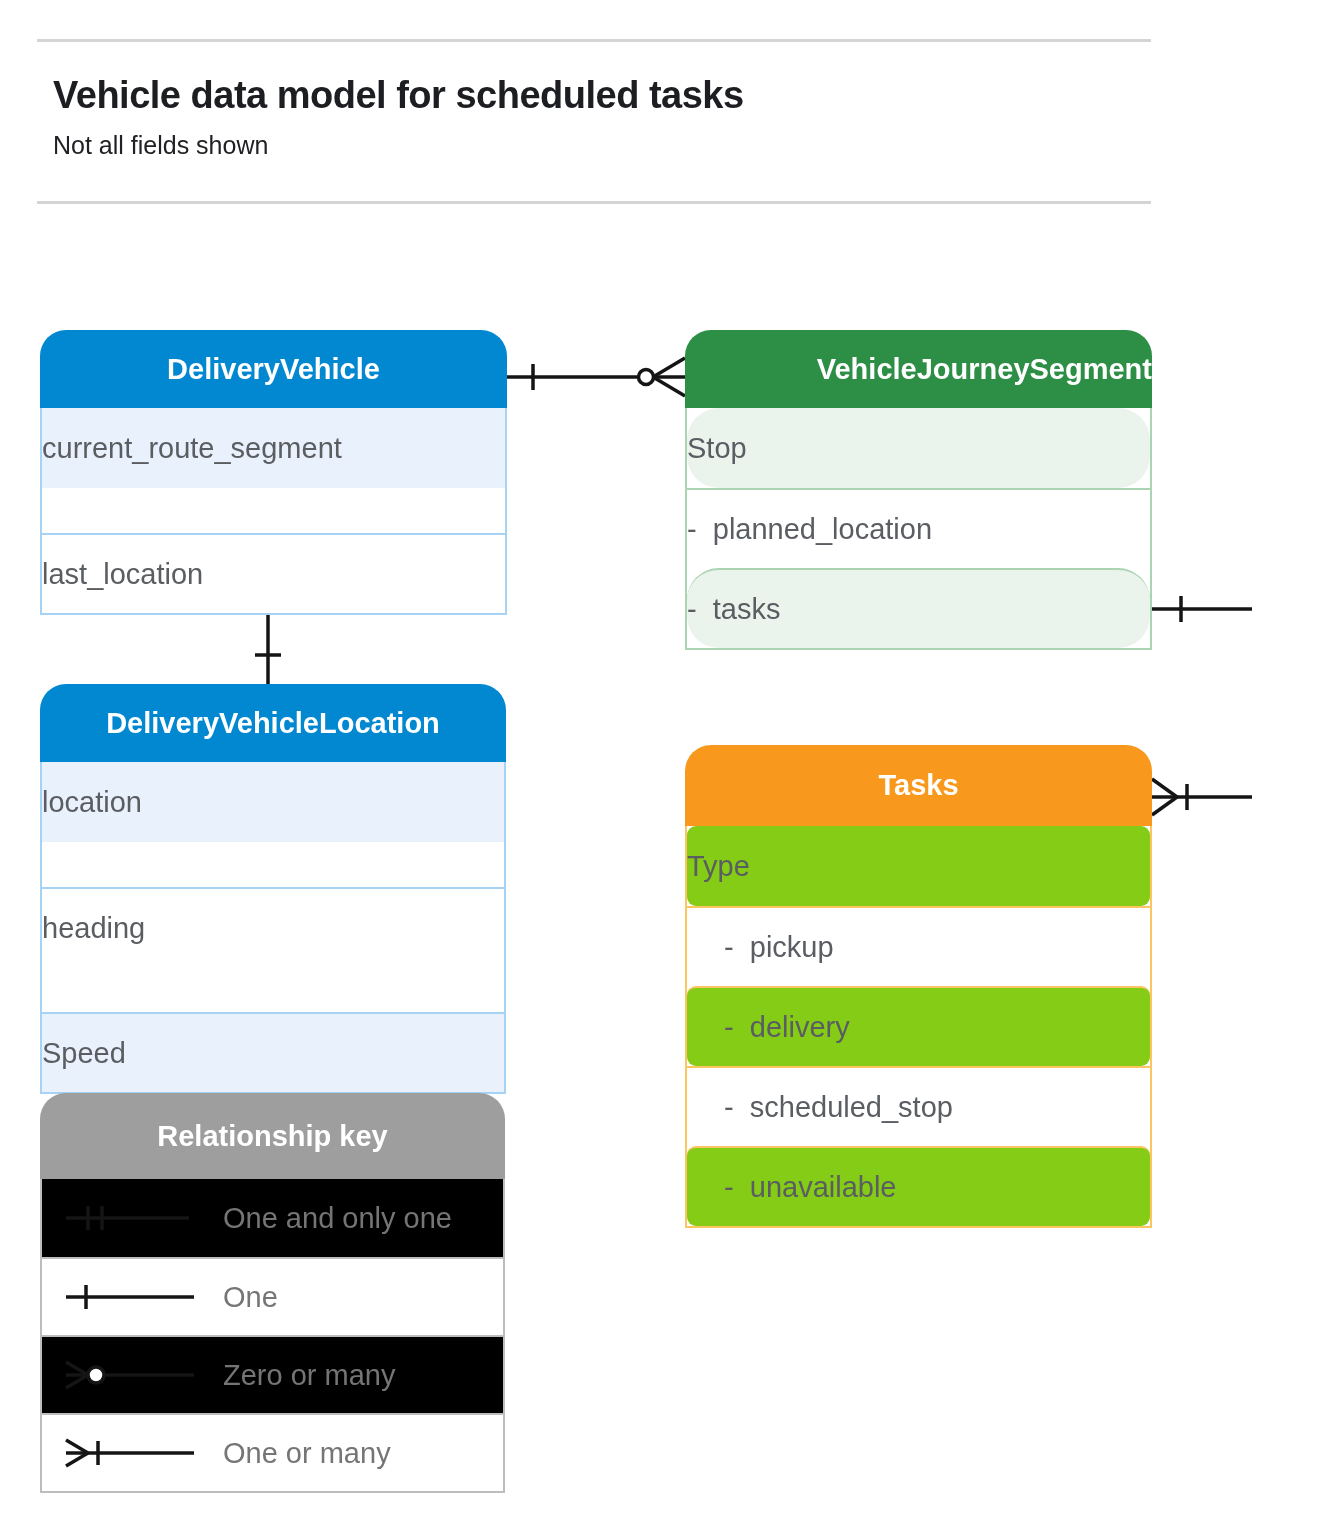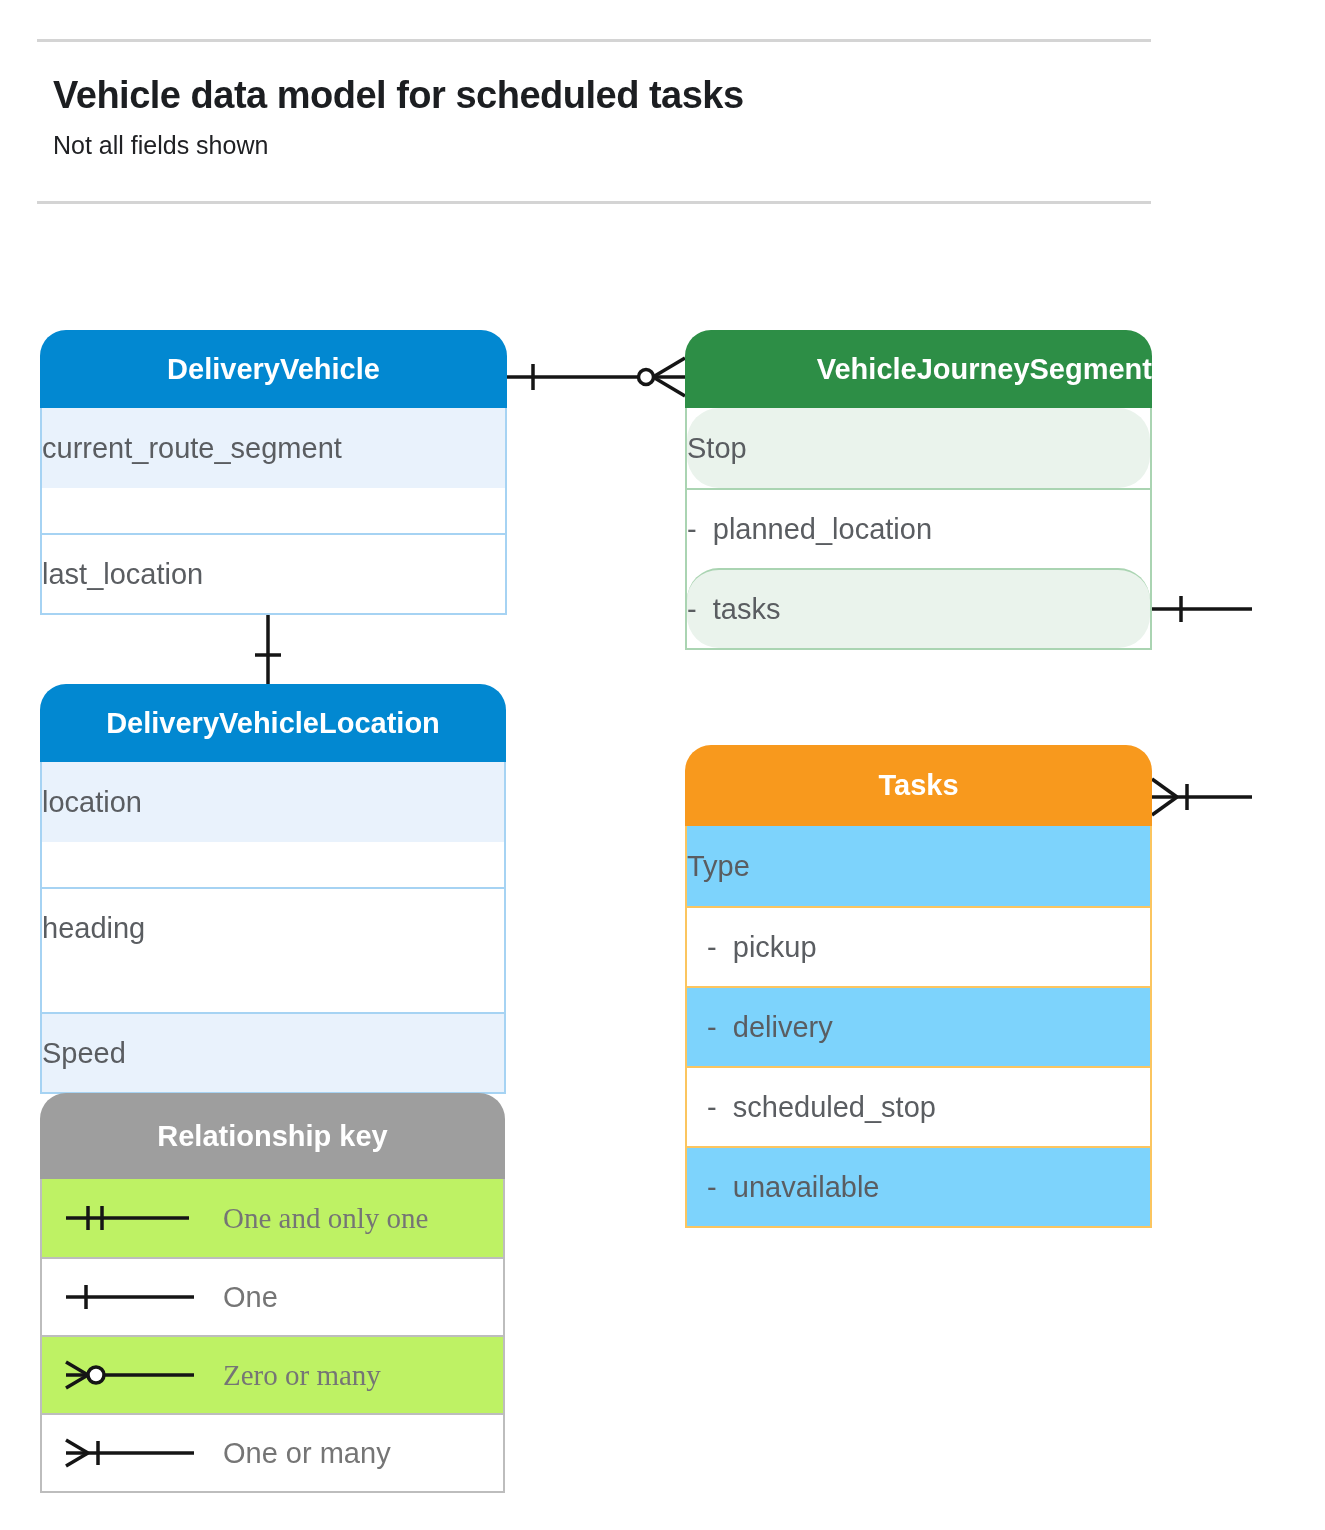--- a/index.html
+++ b/index.html
@@ -14,41 +14,41 @@
   #connectors line,#connectors path{stroke:#151515;stroke-width:3.5;fill:none;}
   #connectors circle{stroke:#151515;stroke-width:3.5;fill:#ffffff;}
 
   .card{position:absolute;z-index:2;box-sizing:border-box;}
   .card-header{height:78px;line-height:78px;text-align:center;color:#ffffff;
     font-size:29px;font-weight:700;border-radius:26px 26px 0 0;}
   .card-body{background:#ffffff;border-style:solid;border-width:0 2px 2px 2px;}
   .card-row{height:80px;display:flex;align-items:center;
     font-size:29px;color:#5a5d61;white-space:pre;box-sizing:border-box;}
   .card-row + .card-row{border-top:2px solid;}
-  .card-row.sub{padding-left:20px;}
+  .card-row.sub{padding-left:37px;}
 
   .blue  .card-header{background:#0288d1;}
   .blue  .card-body{border-color:#a6d3f3;}
   .blue  .card-row + .card-row{border-color:#a6d3f3;margin-top:45px;}
   .blue  .card-row.tint{background:#e9f2fc;}
 
   .green .card-header{background:#2d8e46;text-align:right;}
   .green .card-body{border-color:#aad4b2;}
   .green .card-row + .card-row{border-color:#aad4b2;}
   .green .card-row.tint{background:#eaf3ec;border-radius:32px;}
 
   .orange .card-header{background:#f8991d;height:81px;line-height:81px;}
   .orange .card-body{border-color:#fbc55f;}
   .orange .card-row + .card-row{border-color:#fbc55f;}
-  .orange .card-row.tint{background:#7dd3fc;}
+  .orange .card-row.tint{background:#84cc16;border-radius:9px;}
 
   .gray .card-header{background:#9e9e9e;height:86px;line-height:86px;}
   .gray .card-body{border-color:#bdbdbd;}
   .gray .card-row + .card-row{border-color:#bdbdbd;}
-  .gray .card-row.tint{background:#bef264;font-family:Liberation Serif, serif;}
+  .gray .card-row.tint{background:#000000;}
   .gray .card-row{height:78px;padding-left:22px;font-size:29px;color:#757575;white-space:normal;}
 
   .legend-symbol{flex:0 0 auto;margin-right:24px;}
   .legend-symbol line,.legend-symbol path{stroke:#151515;stroke-width:3.5;fill:none;}
   .legend-symbol circle{stroke:#151515;stroke-width:3.5;fill:#ffffff;}
 </style>
 </head>
 <body>
 
 <div id="canvas">

